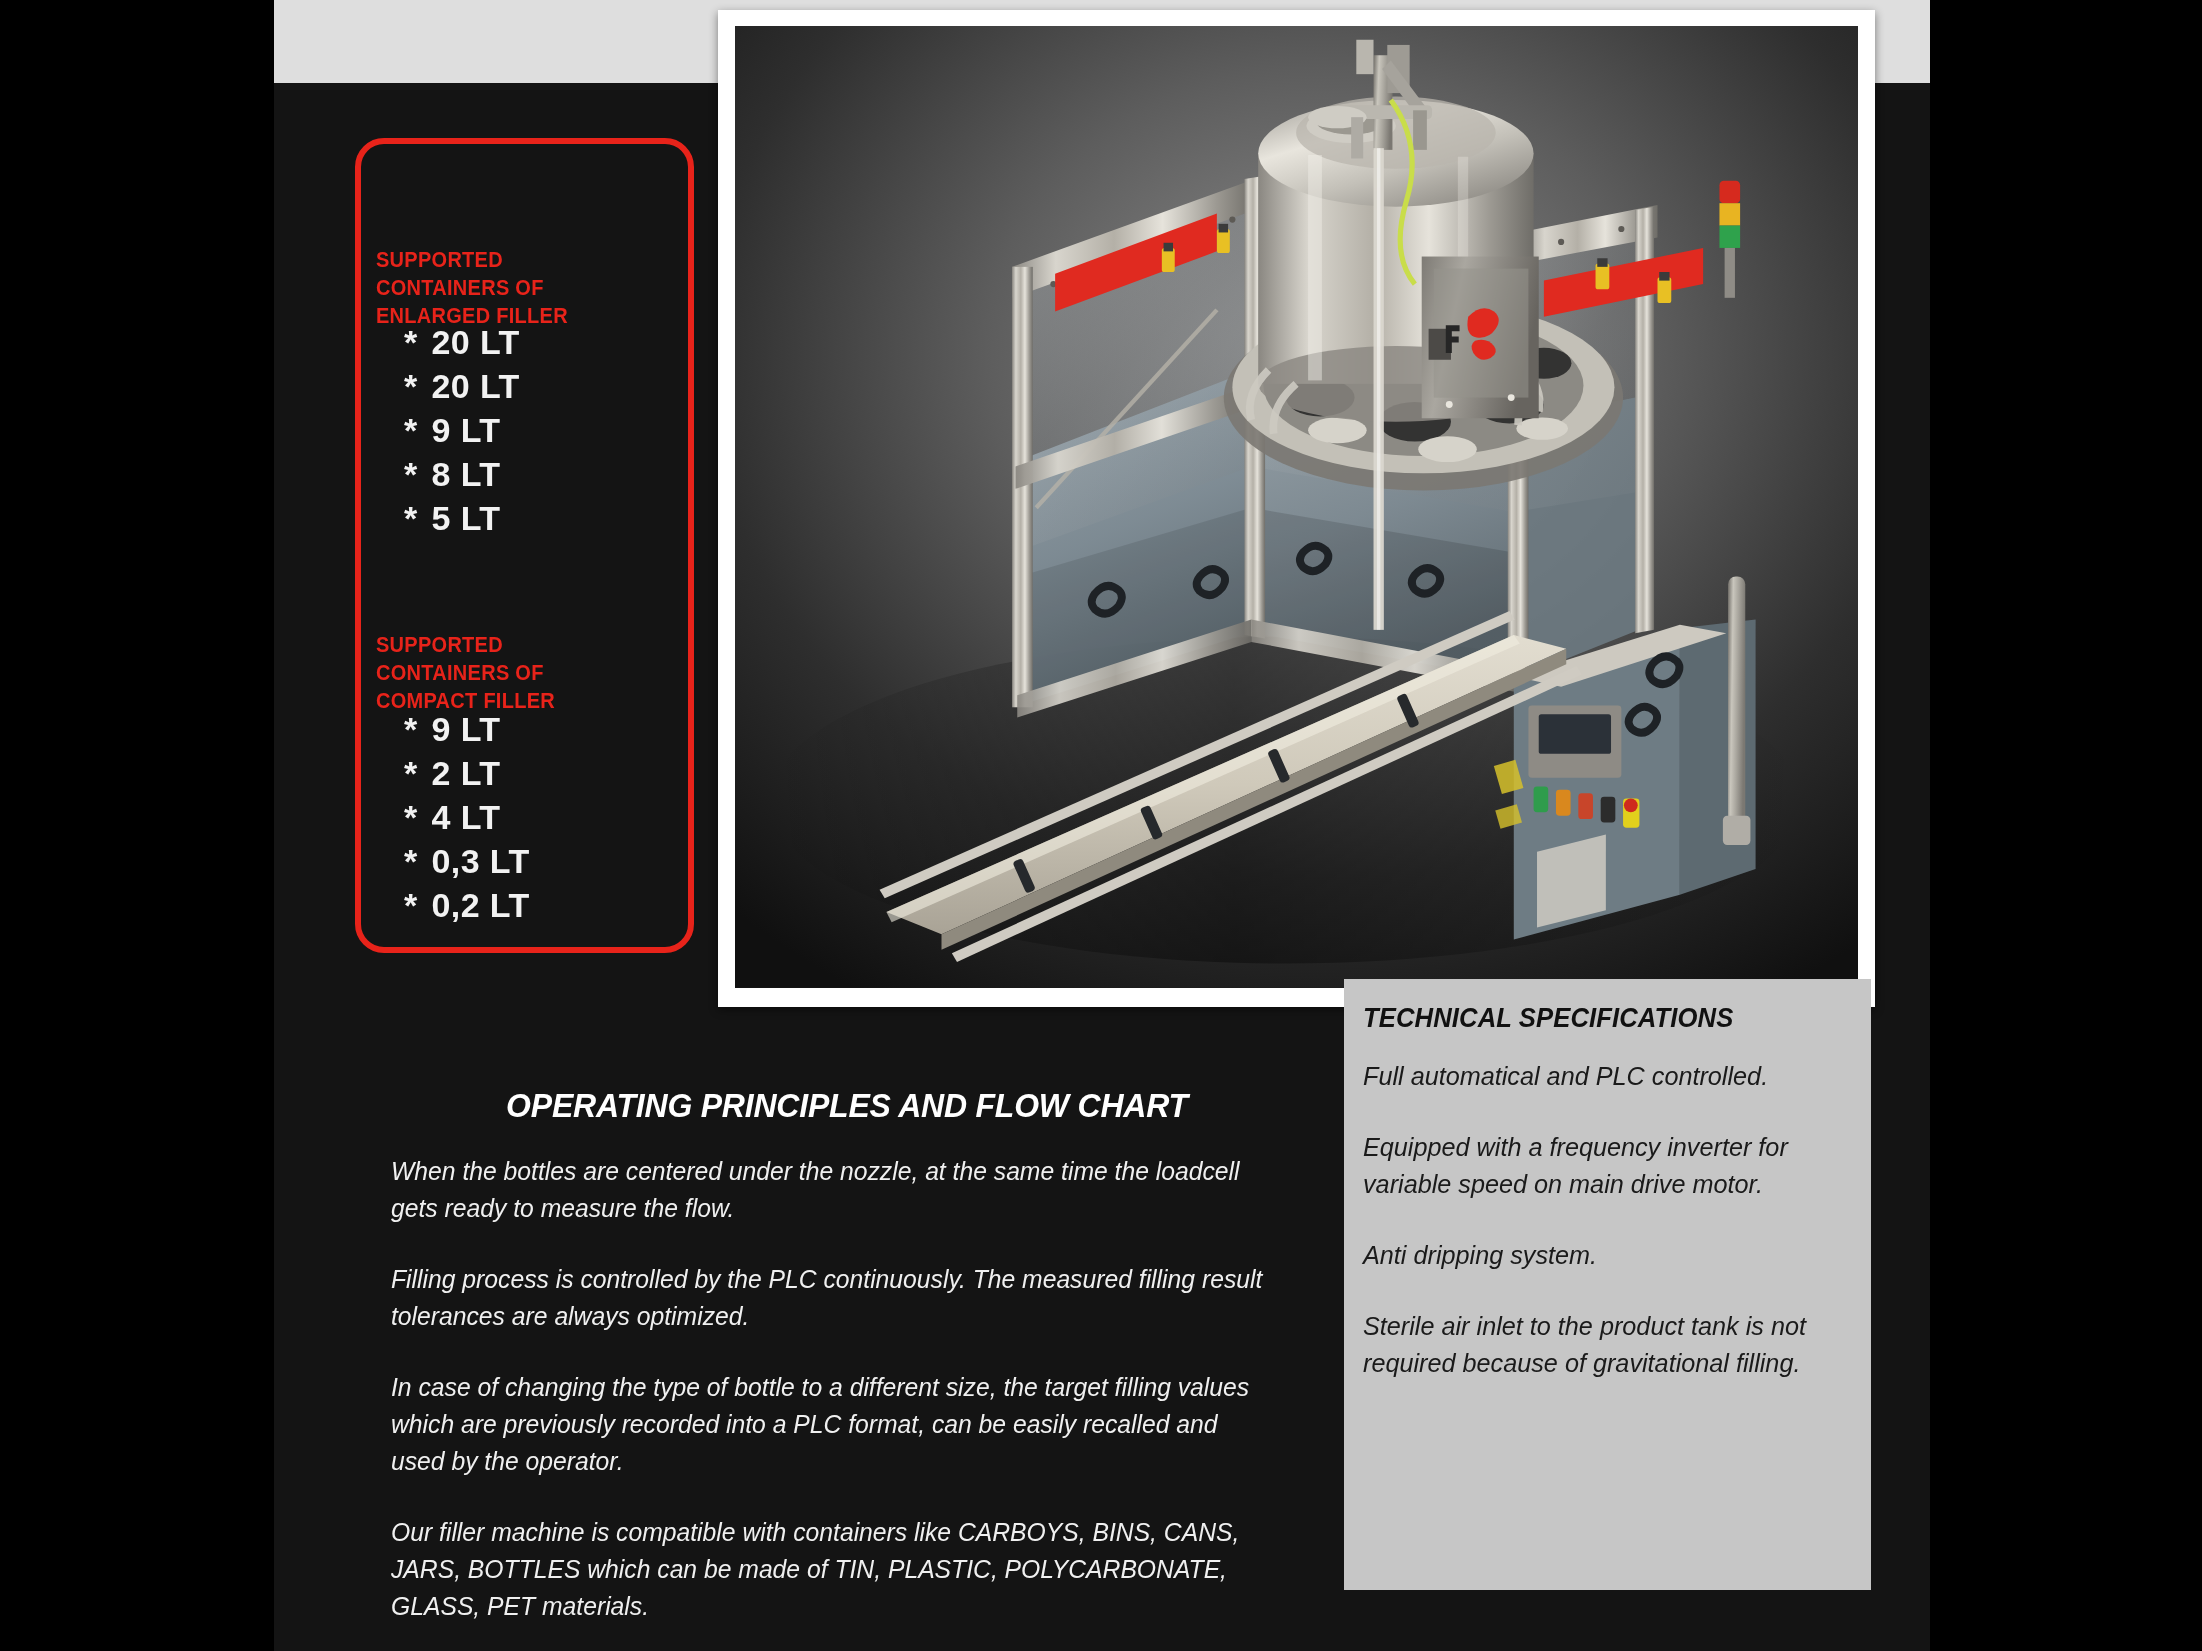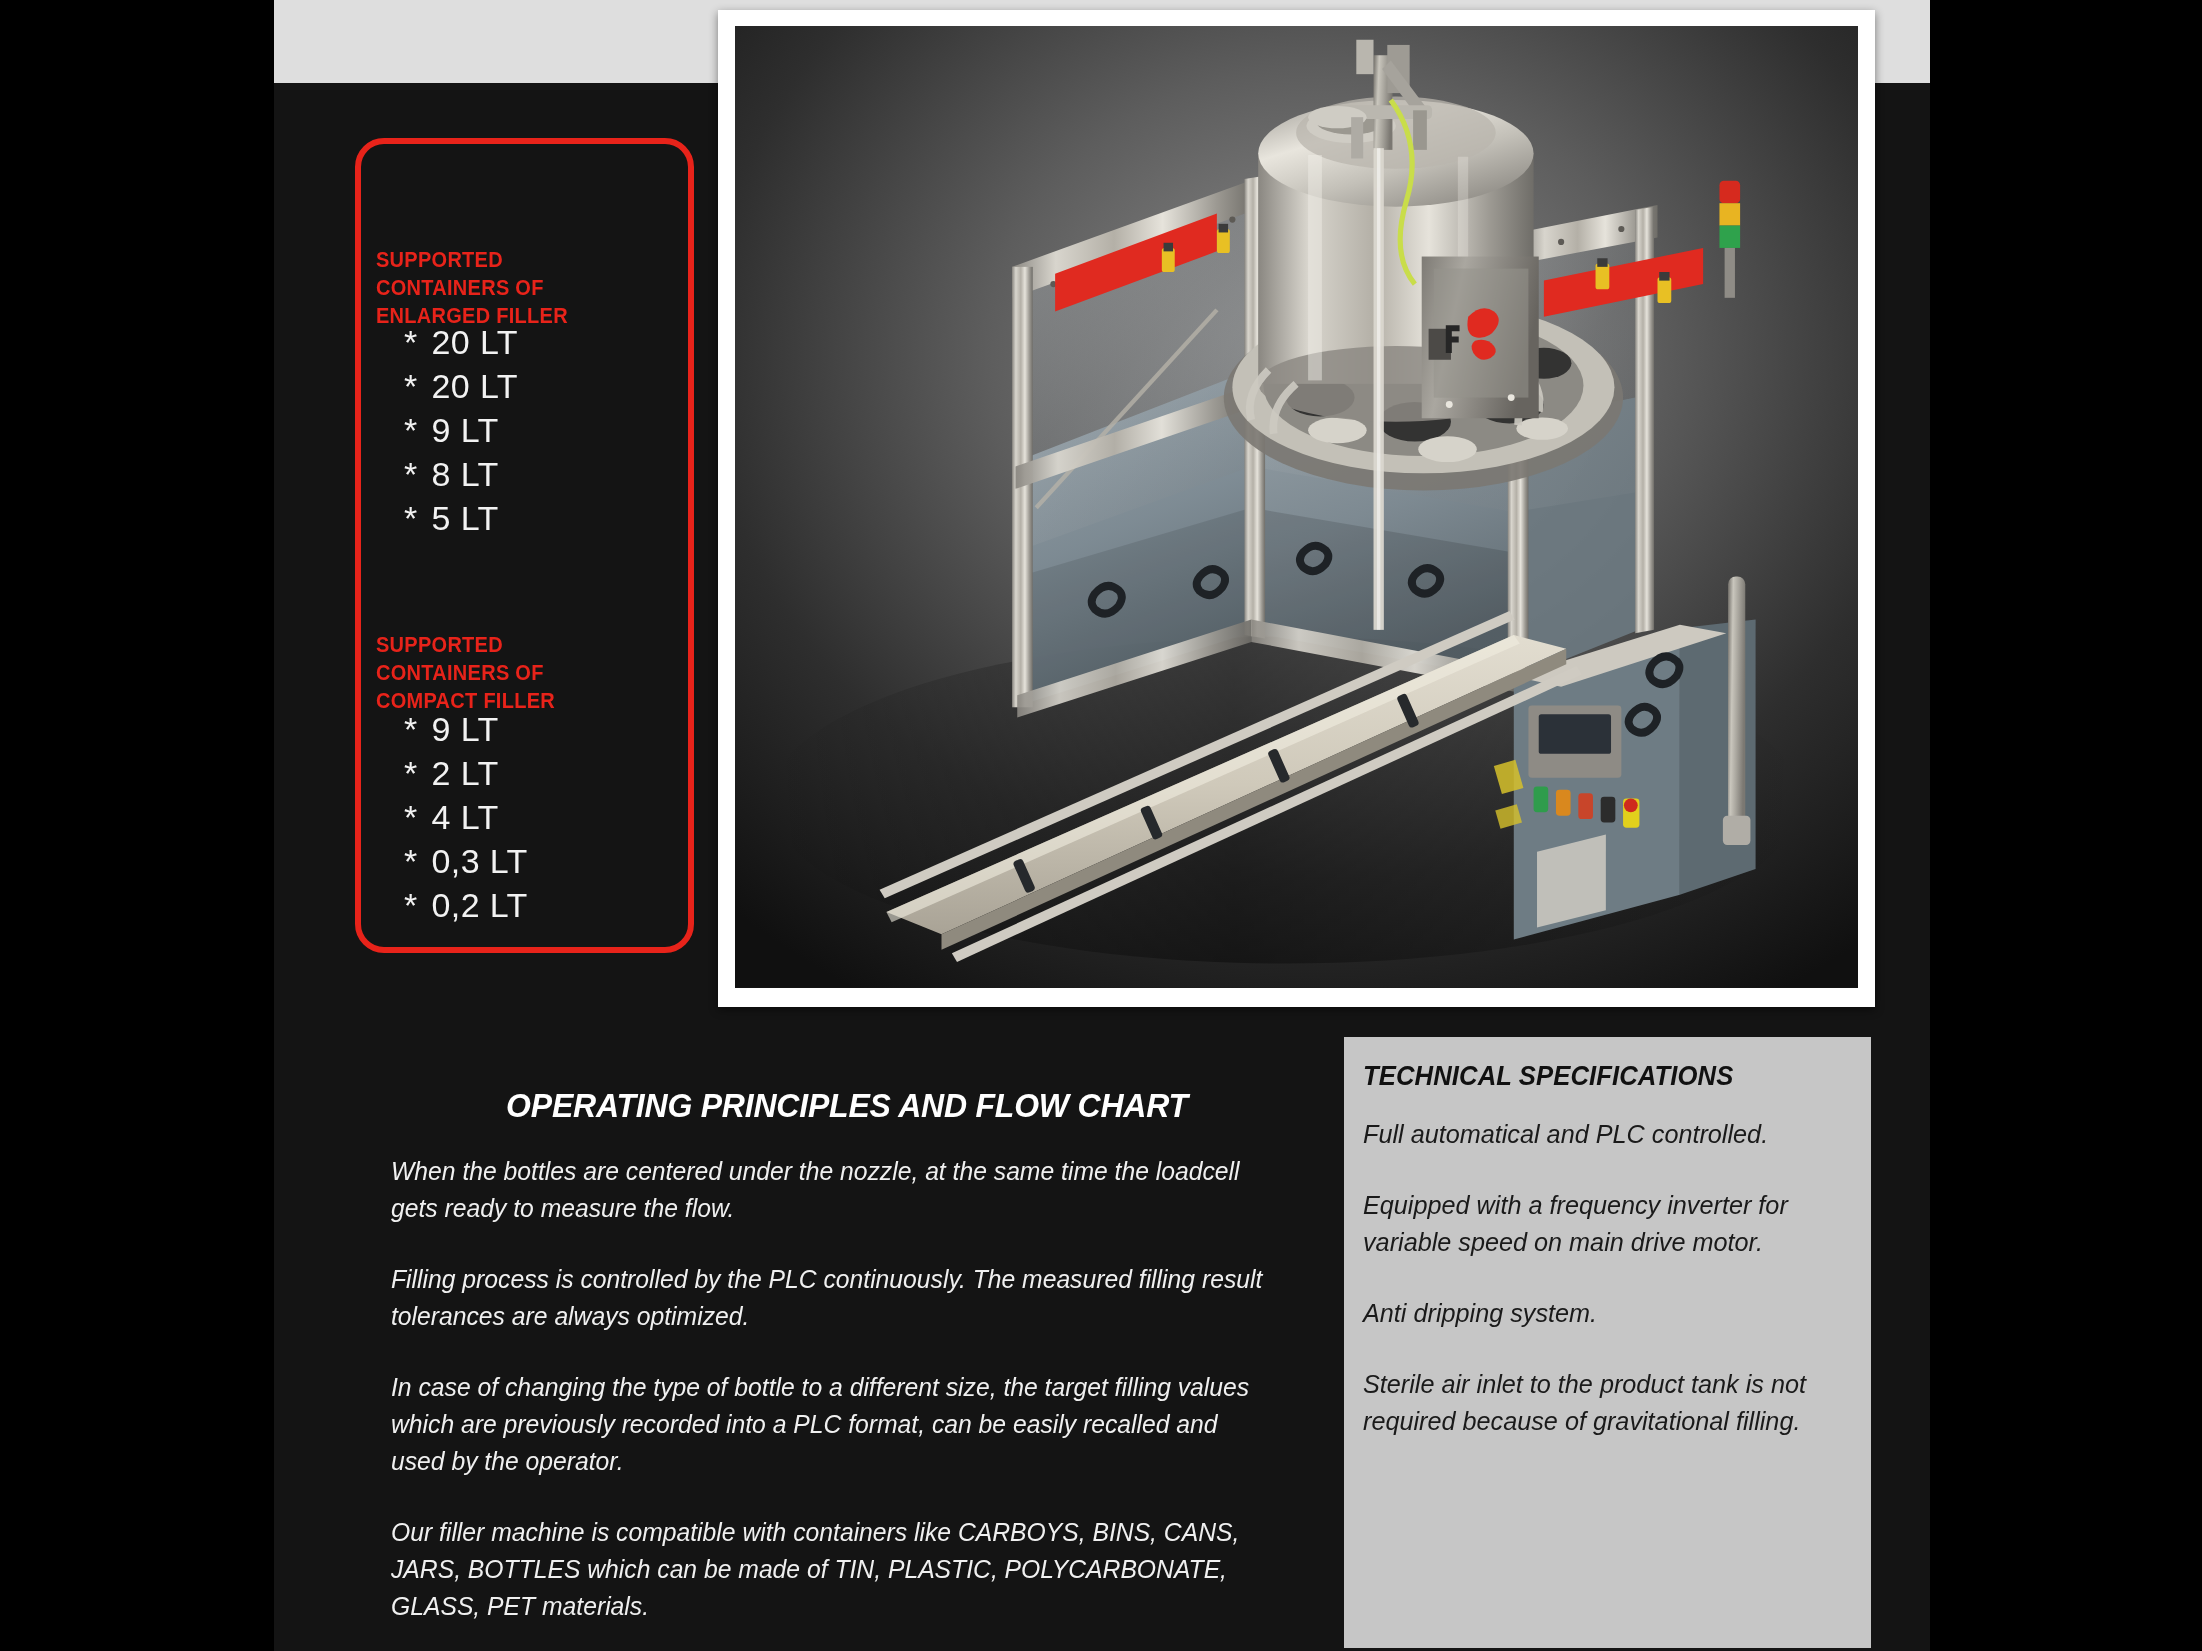--- a/index.html
+++ b/index.html
@@ -21,40 +21,40 @@
   
   .redbox{position:absolute;left:355px;top:138px;width:339px;height:815px;
      border:6px solid #e8231a;border-radius:29px;box-sizing:border-box;background:transparent;}
 
   .redhead{position:absolute;color:#e8231a;font-weight:bold;font-style:normal;
      font-size:21.5px;line-height:1.3;letter-spacing:0.3px;width:284px;
      font-family:"Liberation Sans",sans-serif;transform:scaleX(.93);transform-origin:left top;}
   .redhead-1{left:376px;top:247px;}
   .redhead-2{left:376px;top:632px;}
 
-  .ltlist{position:absolute;left:404px;color:#f2f2f2;font-weight:normal;font-size:34px;
+  .ltlist{position:absolute;left:404px;color:#f2f2f2;font-weight:bold;font-size:34px;
      line-height:44px;letter-spacing:0.4px;font-family:"Liberation Sans",sans-serif;}
   .ltlist-1{top:320px;}
   .ltlist-2{top:707px;}
   .ltlist .li{white-space:nowrap;}
   .ltlist .ast{display:inline-block;width:27.5px;}
 
   
   .flow-title{position:absolute;left:391px;top:1086px;width:912px;text-align:center;
      color:#ffffff;font-weight:bold;font-style:italic;font-size:34px;letter-spacing:-0.2px;
      font-family:"Liberation Sans",sans-serif;transform:scaleX(.94);transform-origin:center top;}
 
   .flow-body{position:absolute;left:391px;top:1153px;width:921px;
      color:#f0f0f0;font-style:italic;font-size:26px;line-height:37px;
      font-family:"Liberation Sans",sans-serif;transform:scaleX(.95);transform-origin:left top;}
   .flow-body p{margin:0 0 34px 0;}
   .flow-body p:last-child{margin-bottom:0;}
 
   
-  .specs{position:absolute;left:1344px;top:1037px;width:527px;height:611px;background:#c6c6c6;}
+  .specs{position:absolute;left:1344px;top:979px;width:527px;height:611px;background:#c6c6c6;}
   .specs-title{position:absolute;left:19px;top:24px;color:#111;font-weight:bold;font-style:italic;
      font-size:27px;letter-spacing:0.1px;font-family:"Liberation Sans",sans-serif;
      transform:scaleX(.95);transform-origin:left top;}
   .specs-body{position:absolute;left:19px;top:79px;width:489px;color:#1a1a1a;font-style:italic;
      font-size:26px;line-height:37px;font-family:"Liberation Sans",sans-serif;
      transform:scaleX(.97);transform-origin:left top;}
   .specs-body p{margin:0 0 34px 0;}
   .specs-body p:last-child{margin-bottom:0;}
 </style>
 </head>

